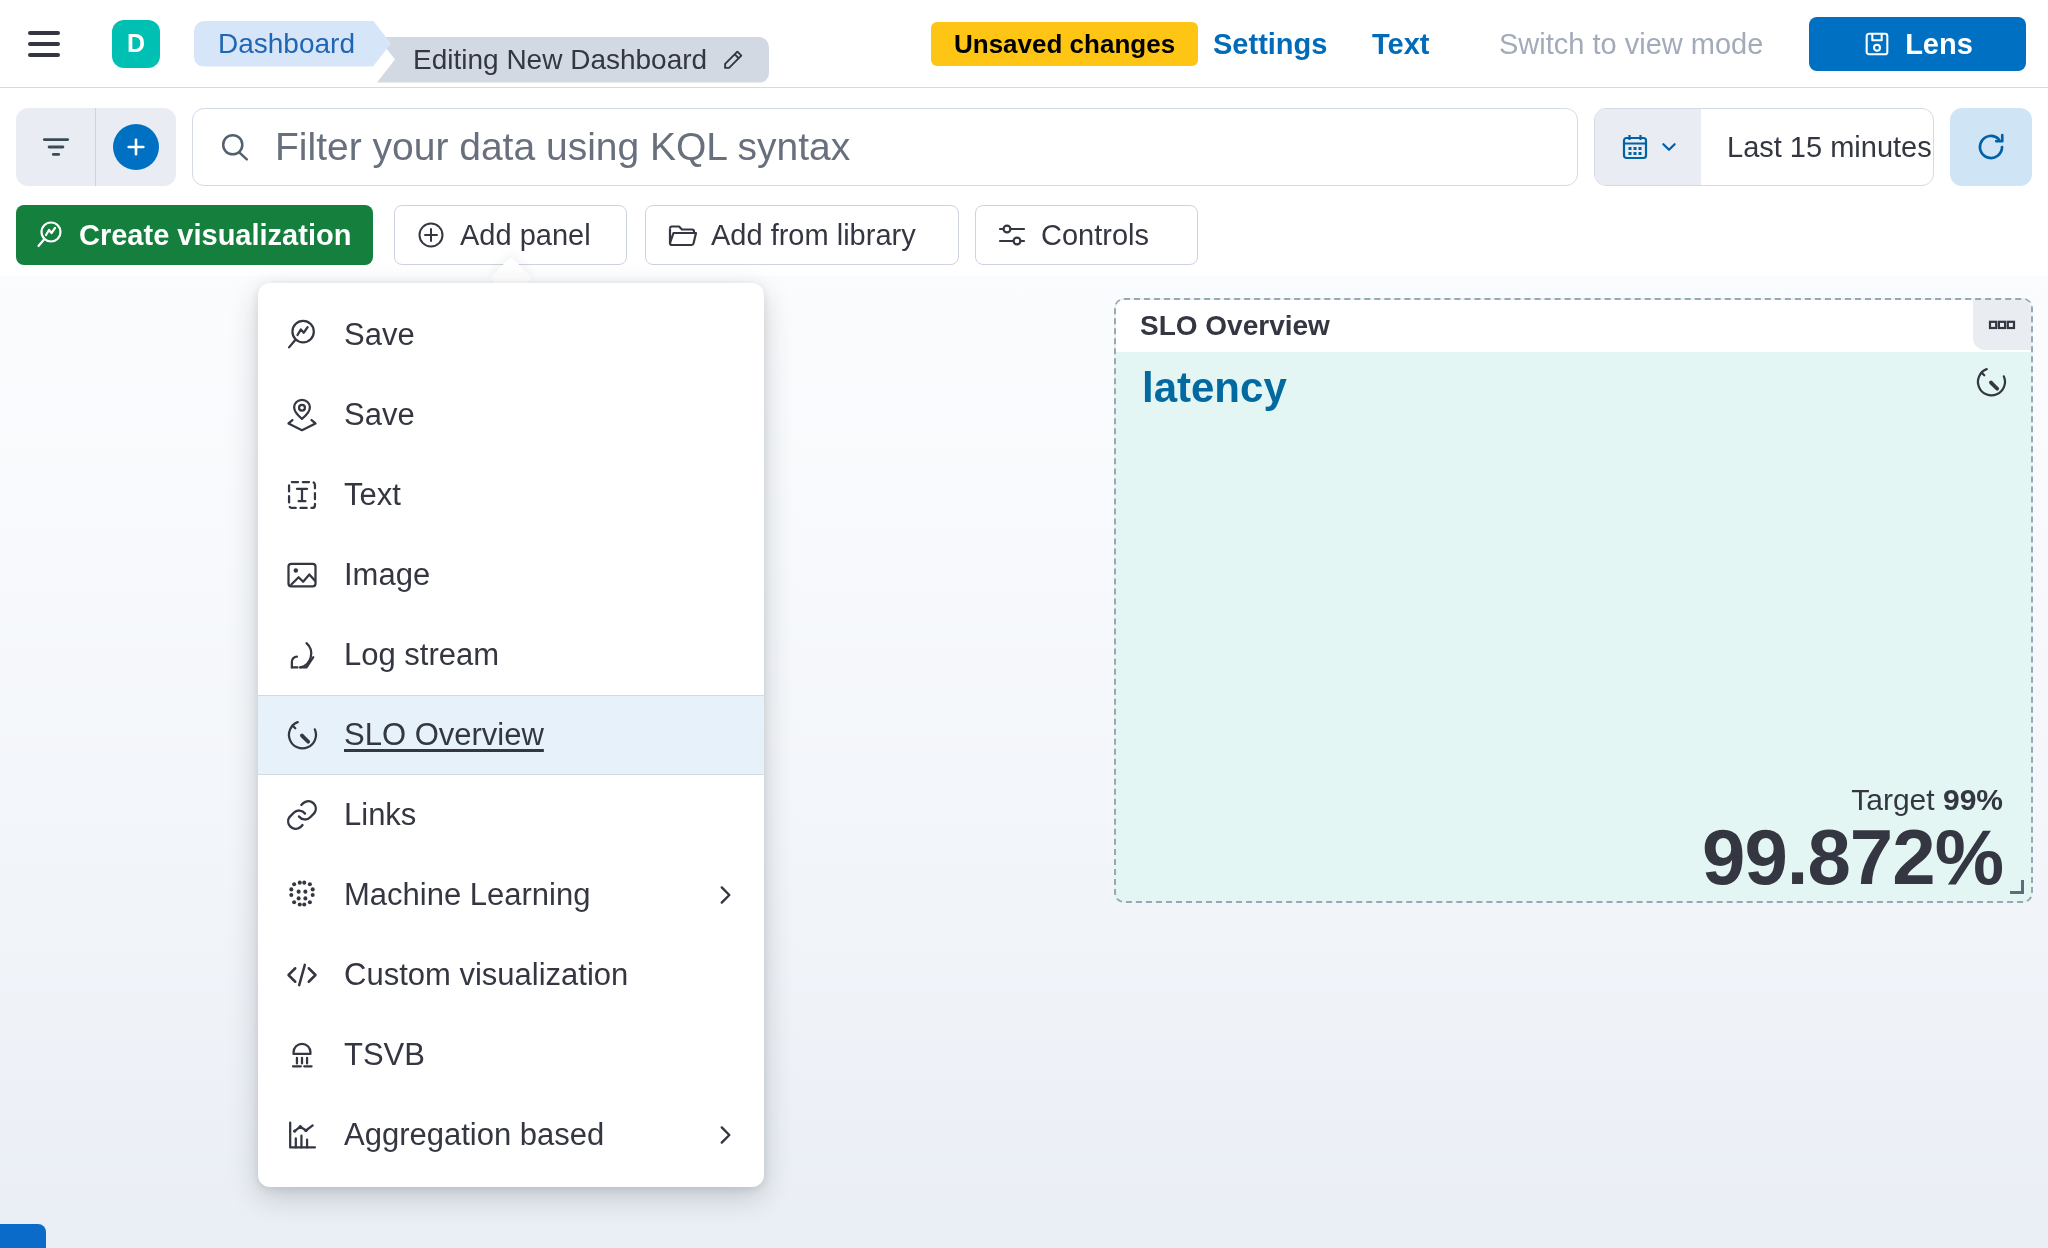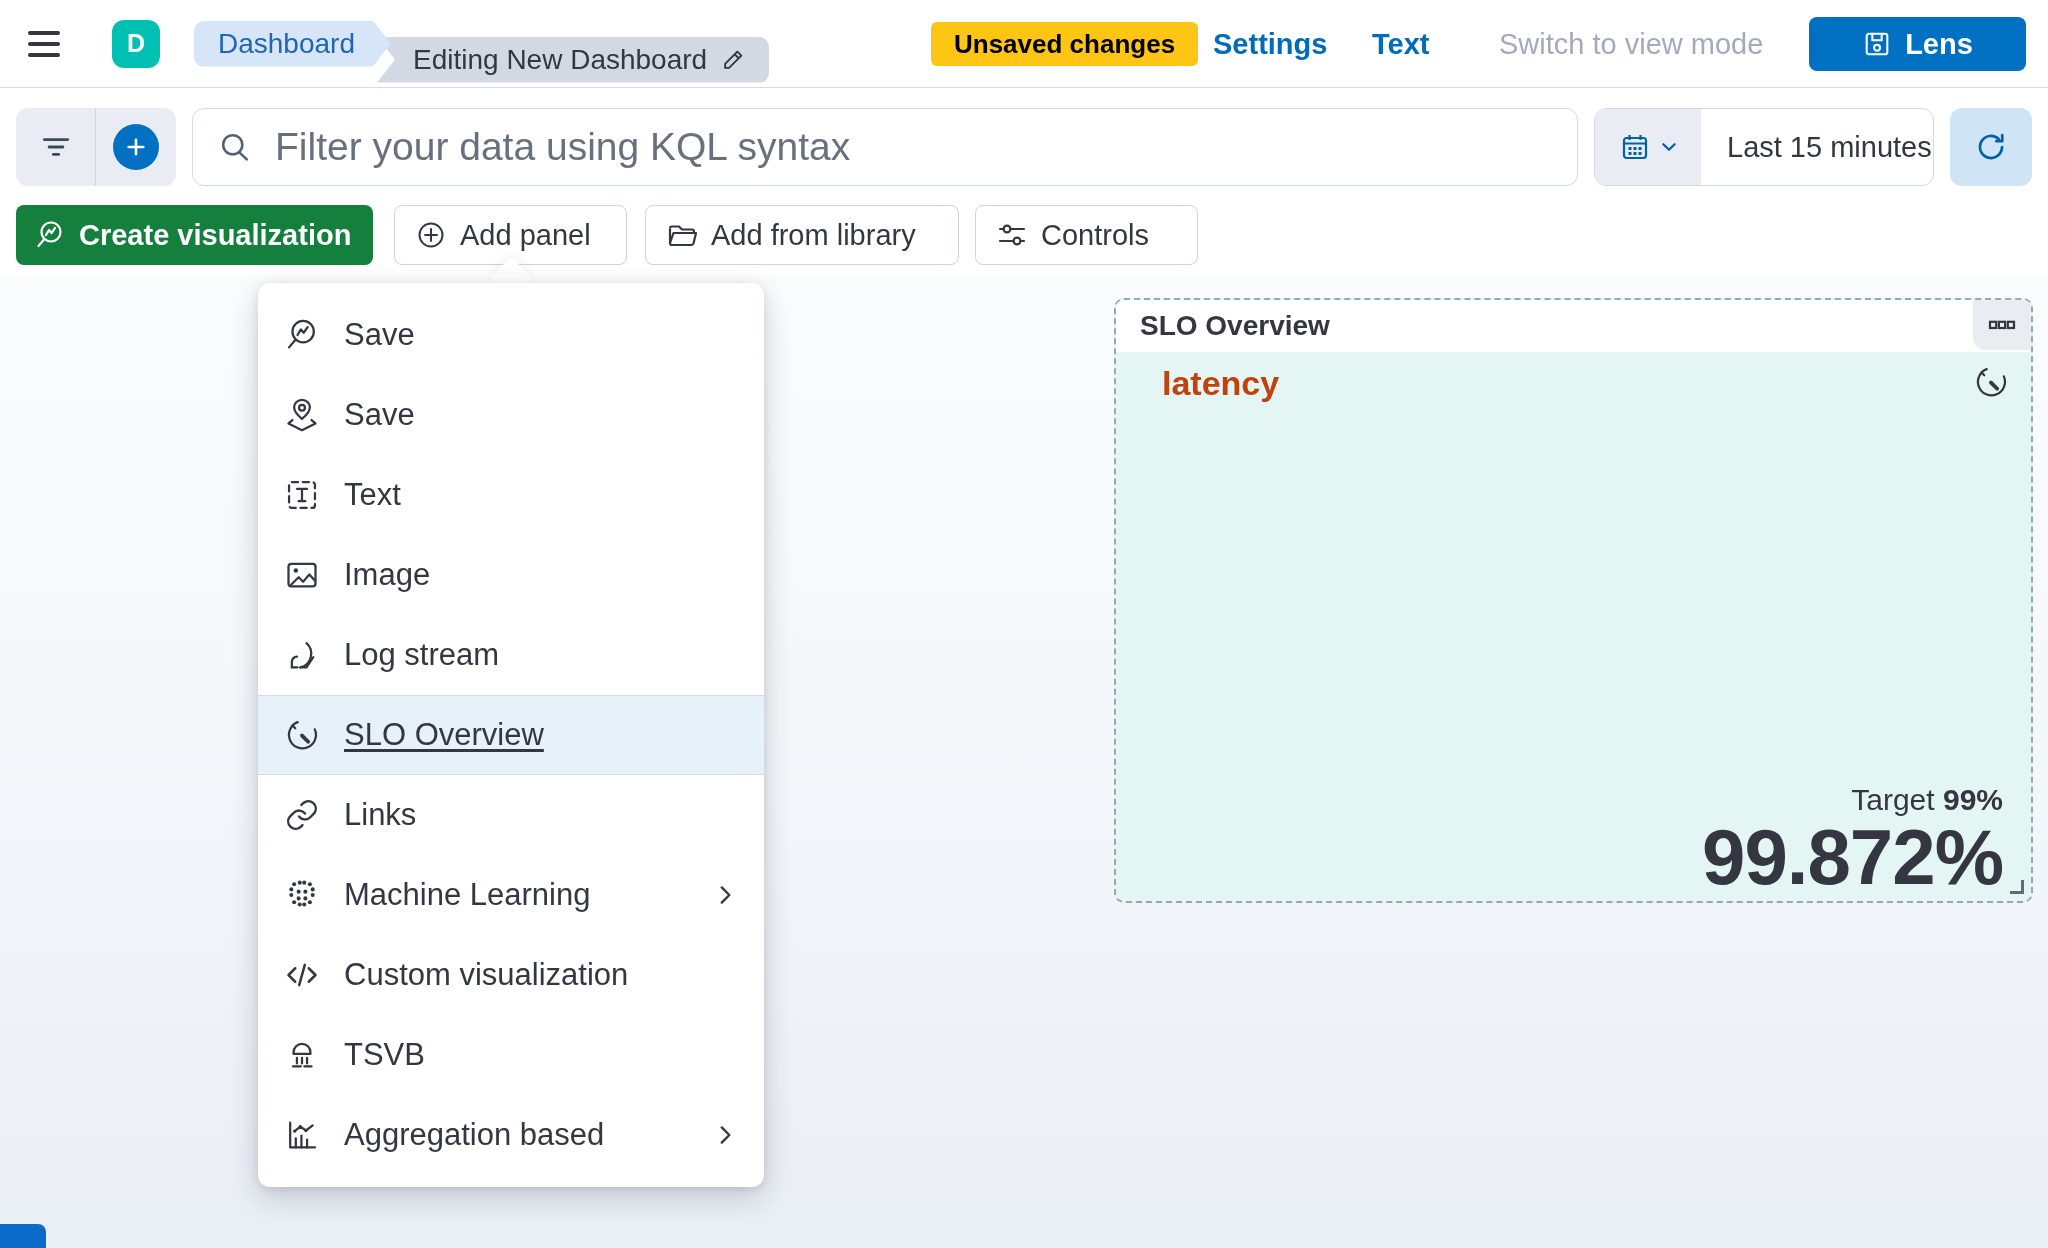--- a/index.html
+++ b/index.html
@@ -79,21 +79,21 @@
 
   
   .slo-panel { position:absolute; left:1114px; top:298px; width:919px; height:605px;
     border:2px dashed #9aa6b5; border-radius:10px; overflow:hidden; background:#e4f6f3; z-index:10; }
   .slo-header { position:absolute; left:0; top:0; right:0; height:52px; background:#fff;
     display:flex; align-items:center; padding-left:24px; }
   .slo-title { font-size:28px; font-weight:700; color:#343741; }
   .slo-options { position:absolute; right:0; top:0; width:58px; height:50px; background:#e9ecf1;
     border-radius:0 8px 0 12px; display:flex; align-items:center; justify-content:center; cursor:pointer; }
   .slo-body { position:absolute; left:0; top:52px; right:0; bottom:0; }
-  .metric-name { position:absolute; left:26px; top:12px; font-size:34px; font-weight:700; color:#c2410c;margin-left:20px; }
+  .metric-name { position:absolute; left:26px; top:12px; font-size:42px; font-weight:700; color:#0369a1; }
   .gauge-corner { position:absolute; right:22px; top:12px; }
   .metric-values { position:absolute; right:28px; bottom:2px; text-align:right; color:#343741; }
   .target-line { font-size:30px; }
   .target-line b { font-weight:700; }
   .big-value { font-size:78px; font-weight:700; letter-spacing:-1px; line-height:1.05; }
   .resize-handle { position:absolute; right:7px; bottom:7px; width:14px; height:14px;
     border-right:3px solid #5f6b7a; border-bottom:3px solid #5f6b7a; cursor:nwse-resize; }
 
   .blue-sliver { position:absolute; left:0; top:1224px; width:46px; height:24px; background:#0a6cc8; border-radius:0 8px 0 0; }
 </style>

